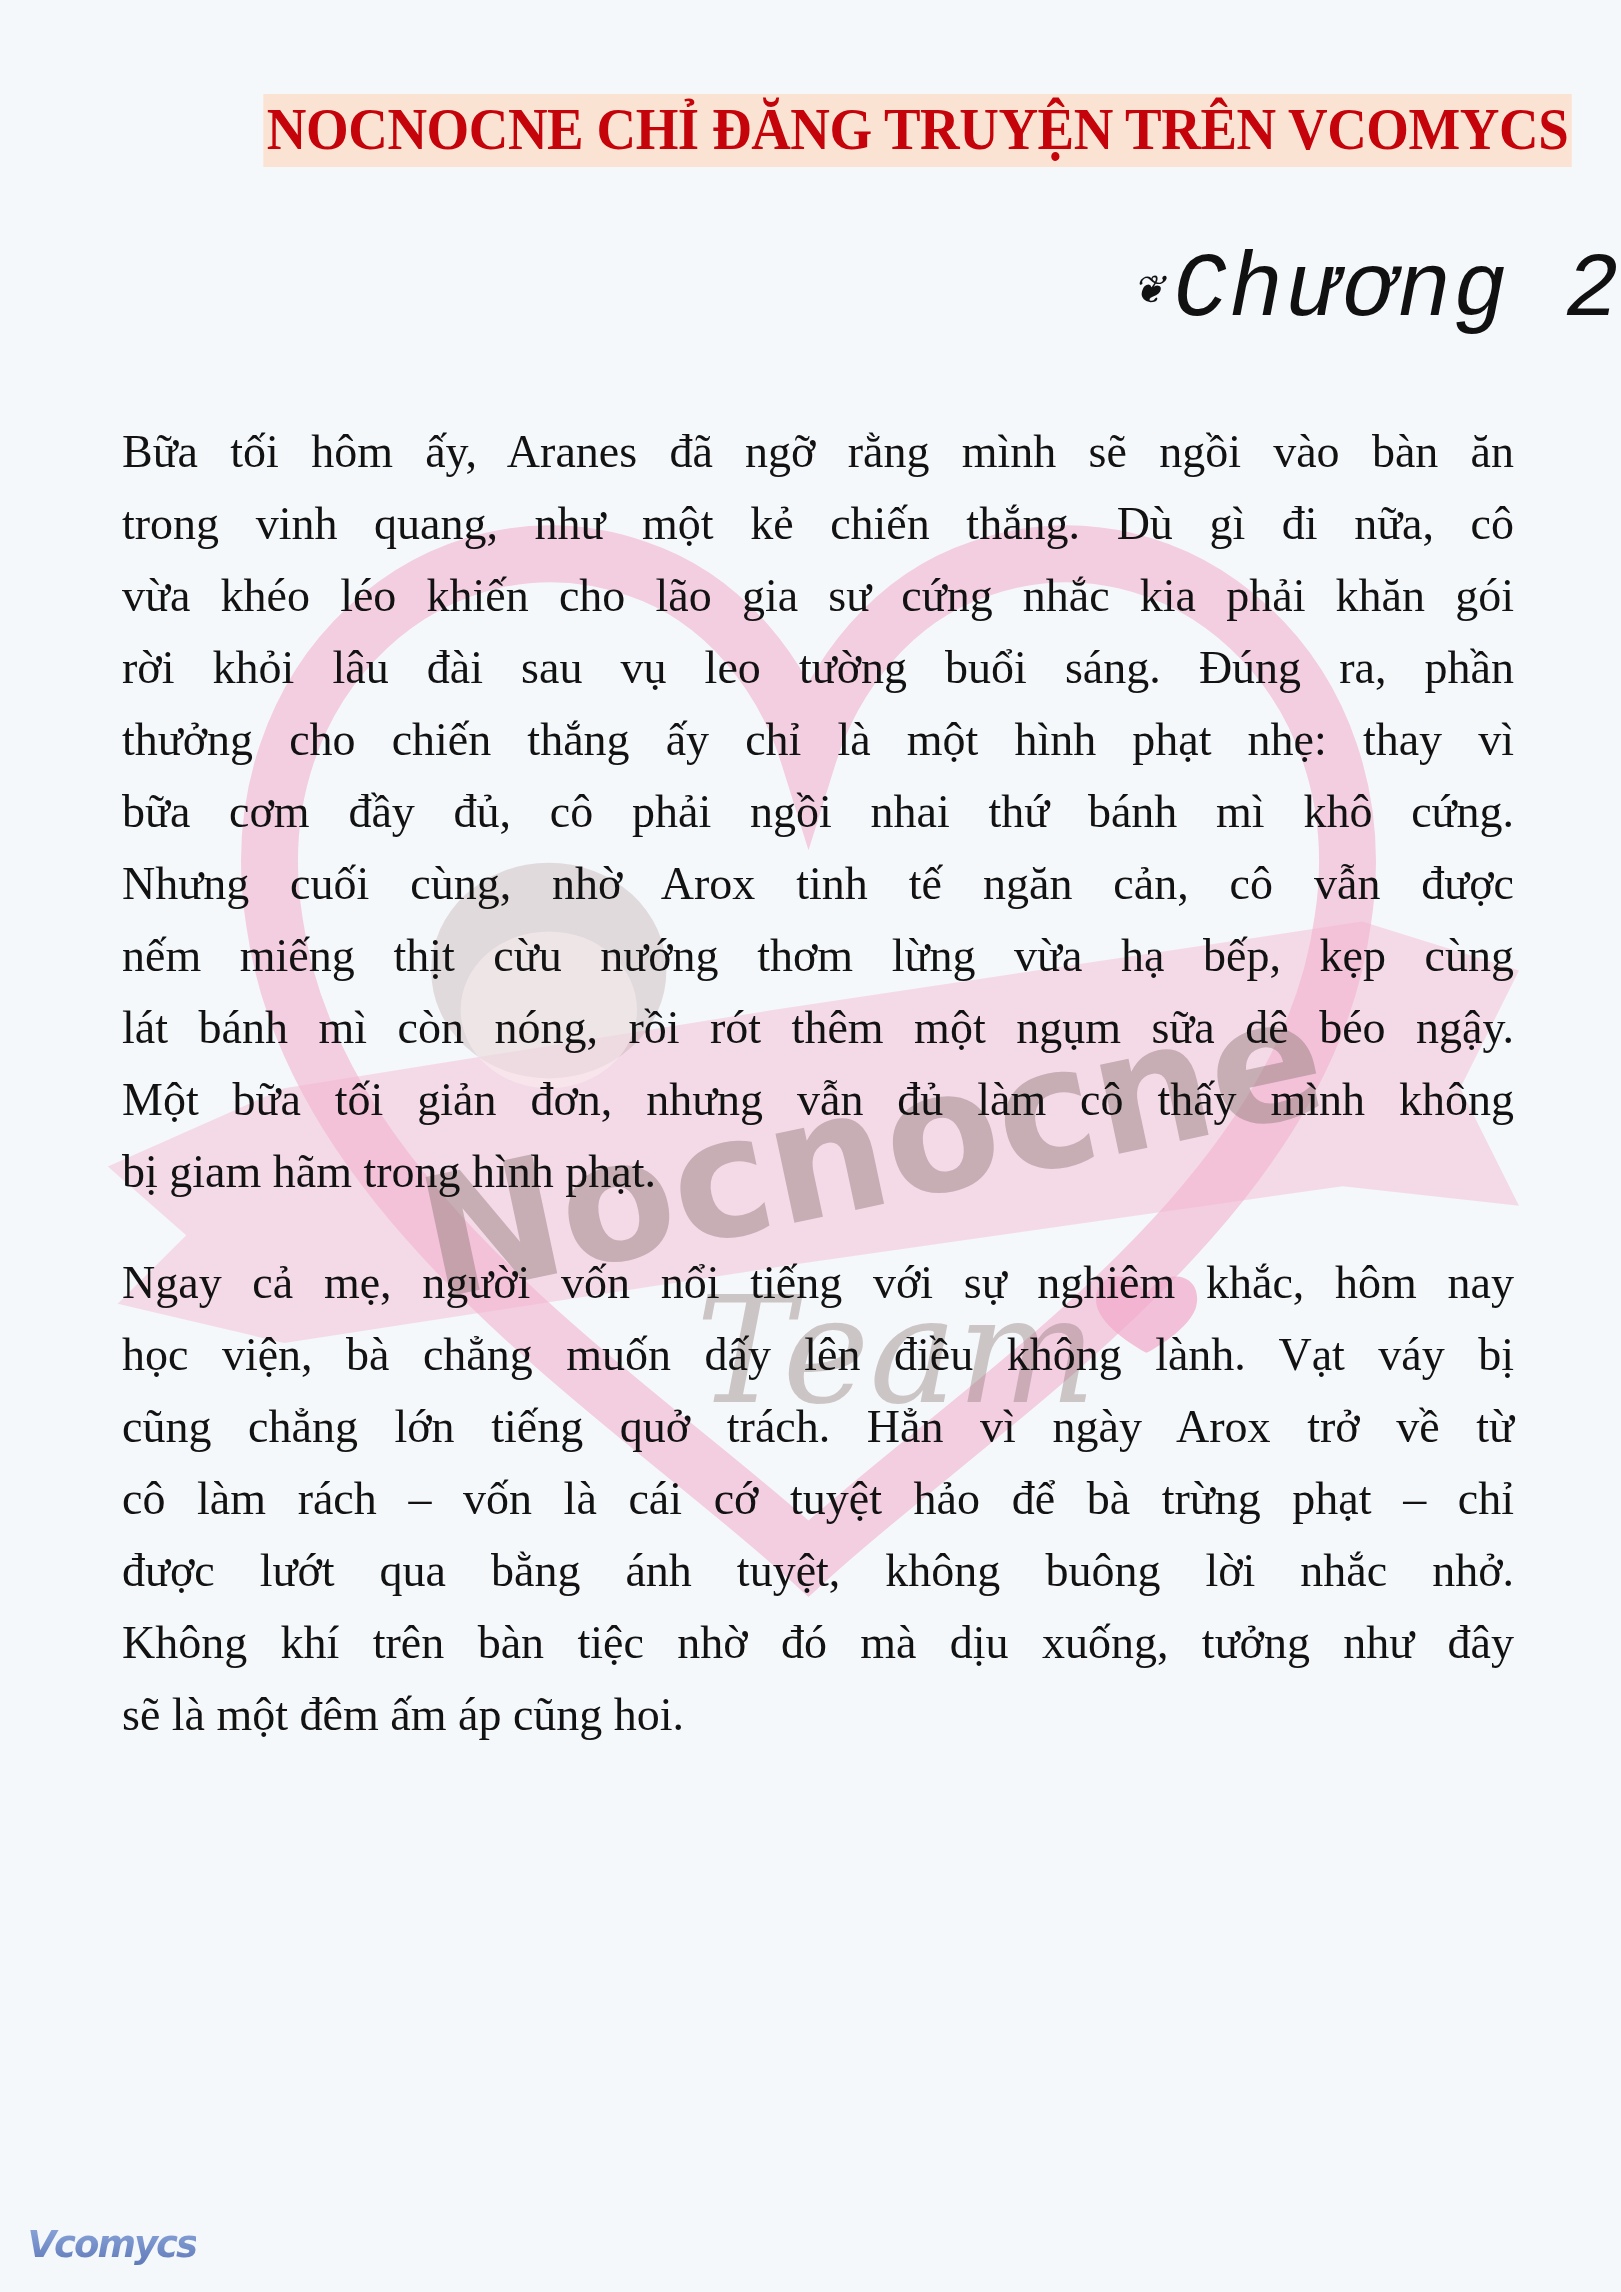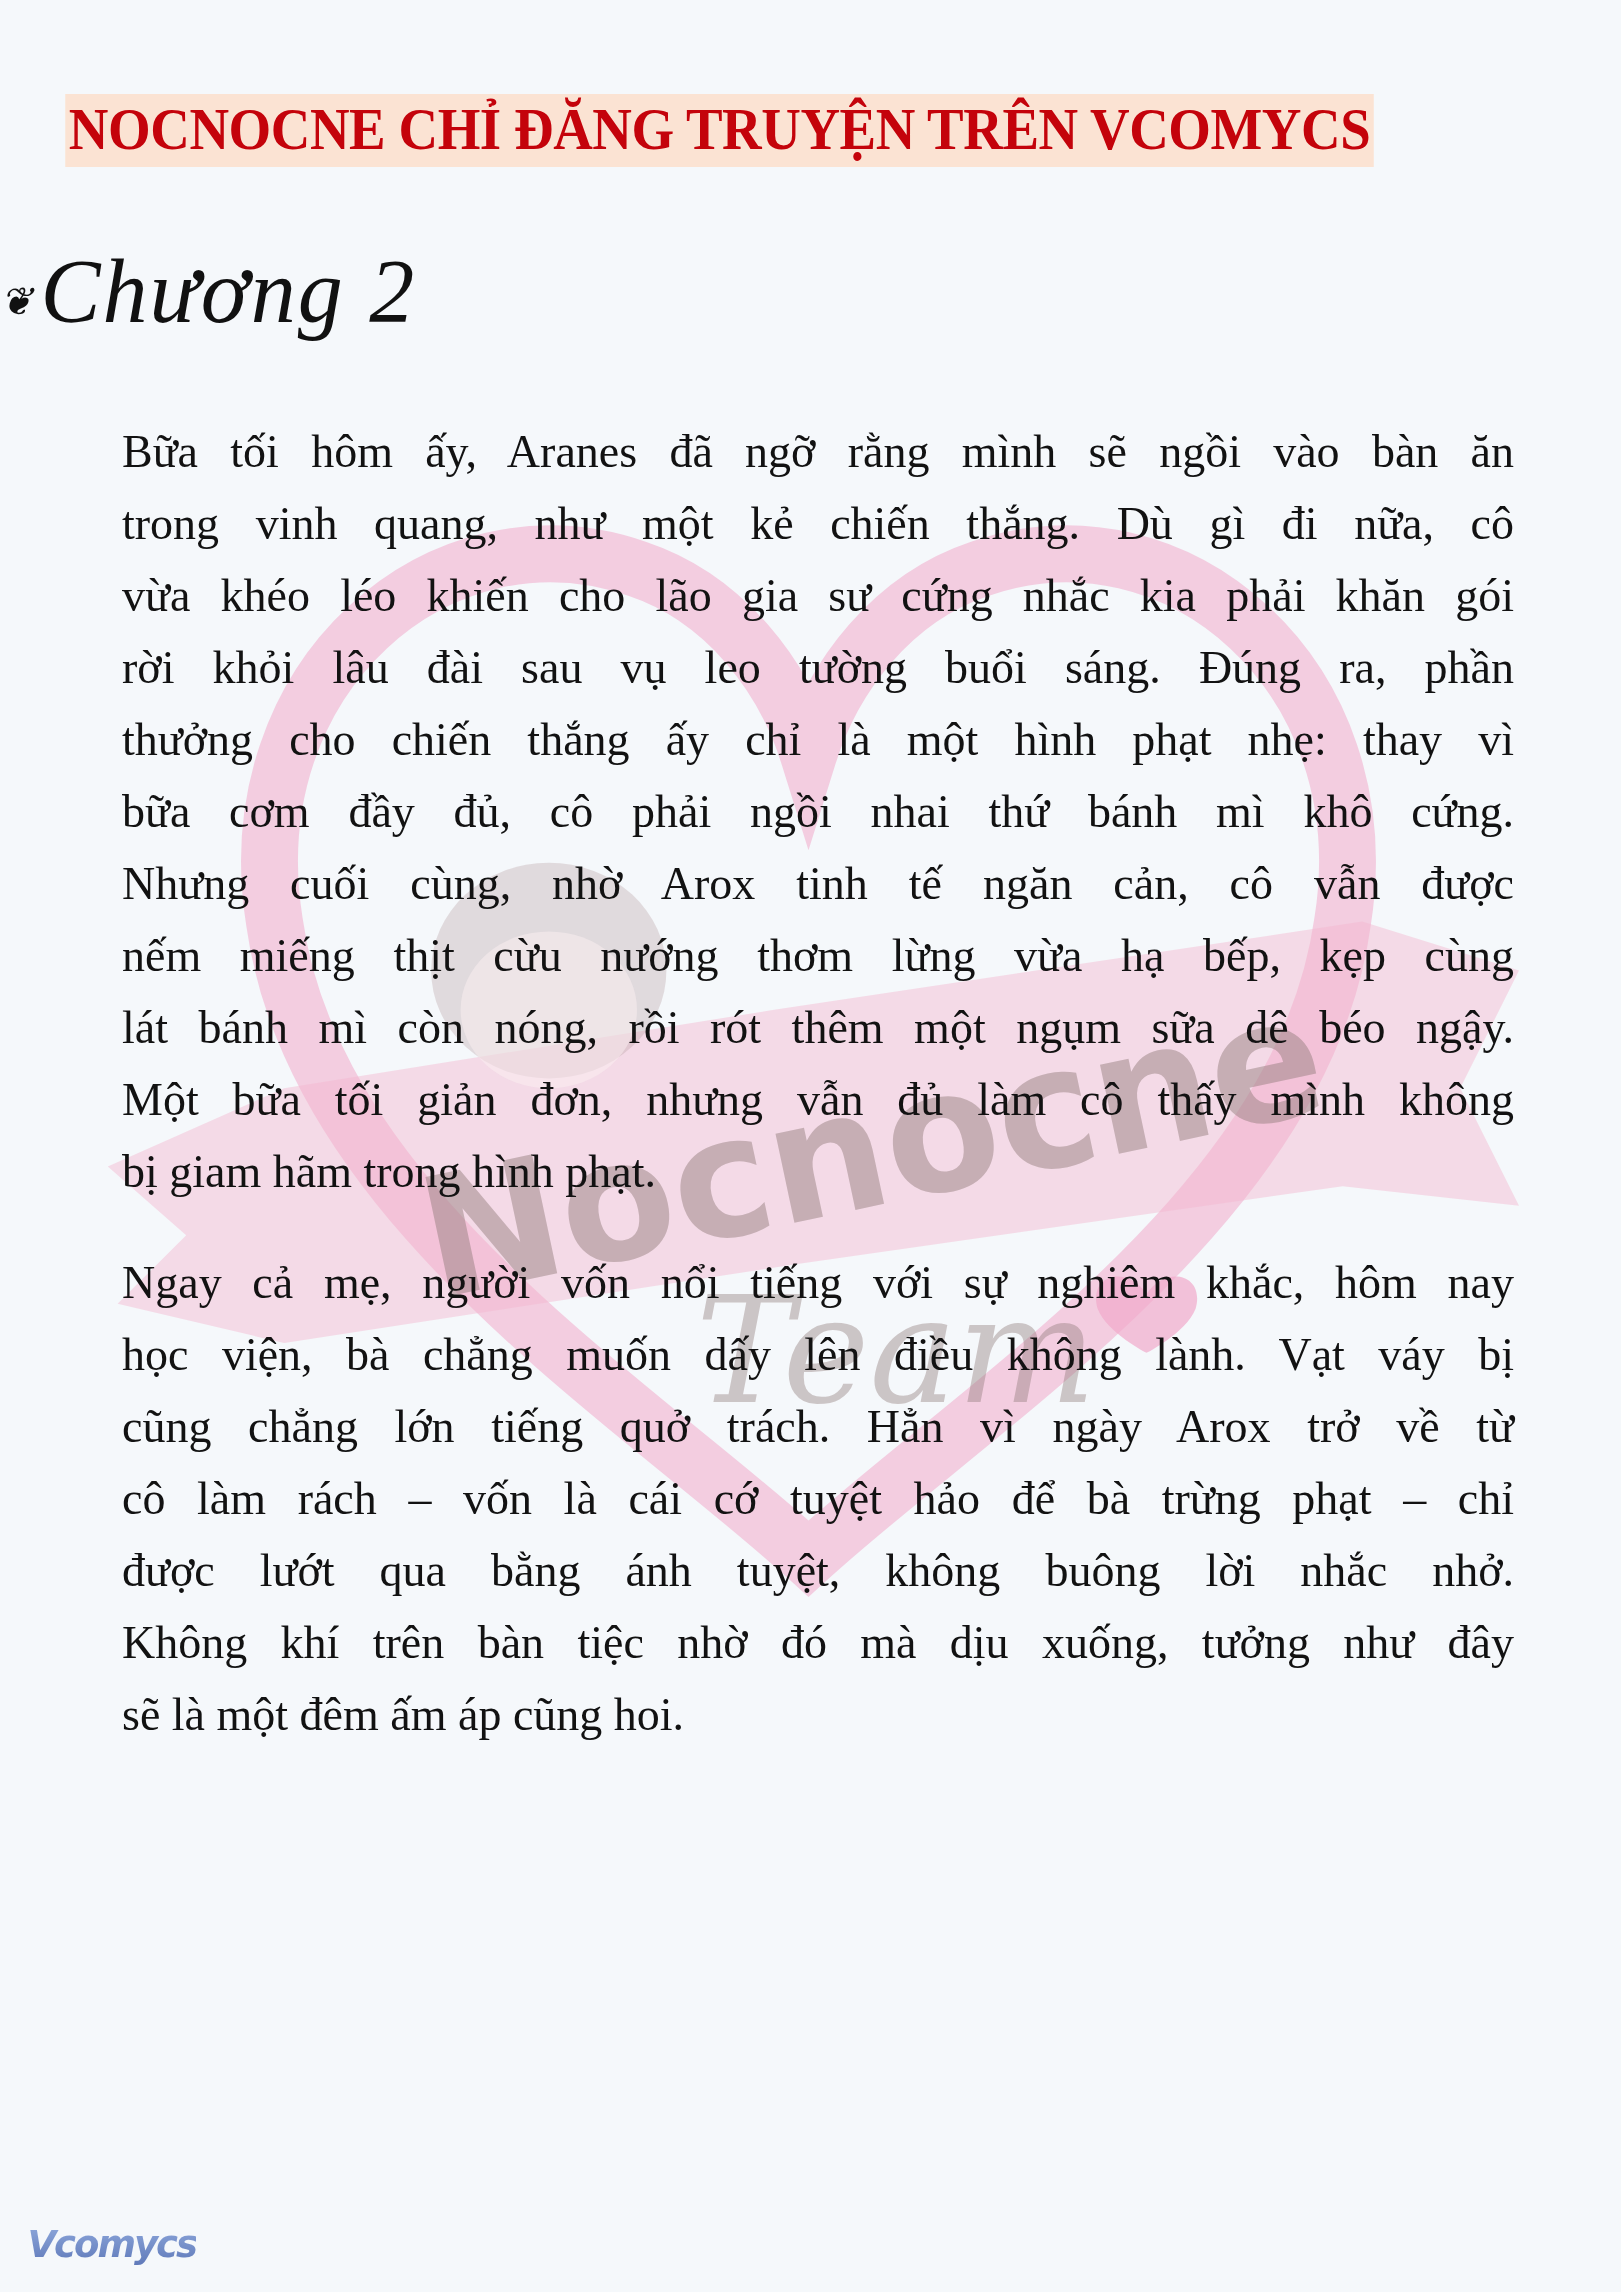--- a/index.html
+++ b/index.html
@@ -23,45 +23,45 @@
       left: 88px;
       top: 461px;
       width: 1441px;
       height: 1176px;
       pointer-events: none;
       z-index: 0;
     }
     .banner-wrap {
       position: absolute;
       top: 94px;
-      left: 16px;
+      left: 0;
       right: 0;
       display: flex;
-      justify-content: flex-start;
+      justify-content: flex-end;
       z-index: 2;
     }
     .banner {
       background: #fbe3d3;
       padding: 3.9px 3.9px 5.9px 3.9px;
       color: #c4030b;
       font-family: "Liberation Serif", "DejaVu Serif", serif;
       font-weight: bold;
       font-size: 59px;
       letter-spacing: -0.5px;
       line-height: 63px;
       transform: scaleX(0.93);
       white-space: nowrap;
     }
     .chapter-title {
       position: absolute;
       top: 240px;
       left: 0;
       right: 0;
-      text-align: left;
-      font-family: Liberation Serif, serif;
+      text-align: right;
+      font-family: Liberation Mono, monospace;
       font-style: italic;
       font-size: 90px;
       color: #111;
       z-index: 2;
       letter-spacing: 2px;
     }
     .chapter-title .flourish {
       font-size: 39px;
       vertical-align: middle;
       margin-right: 5.9px;

